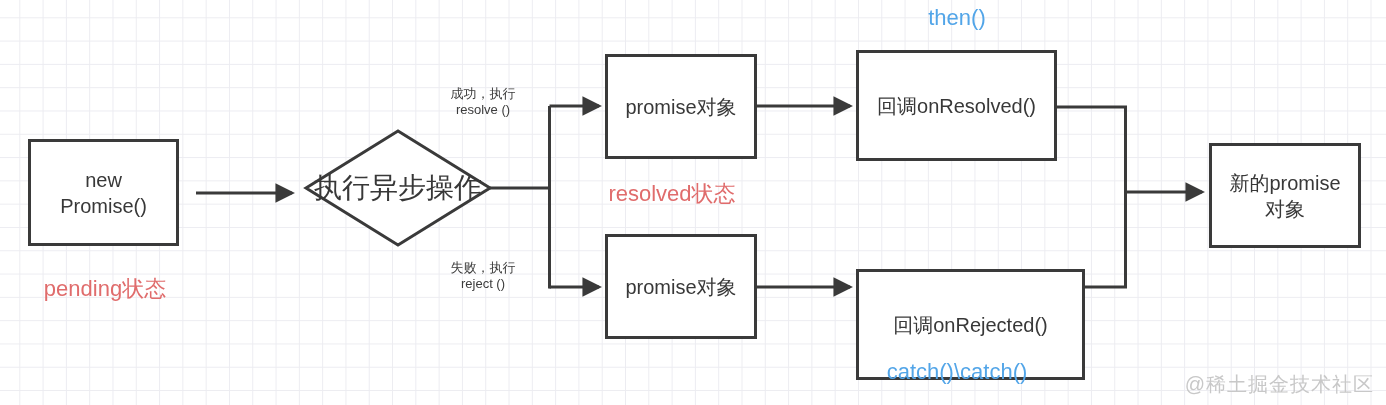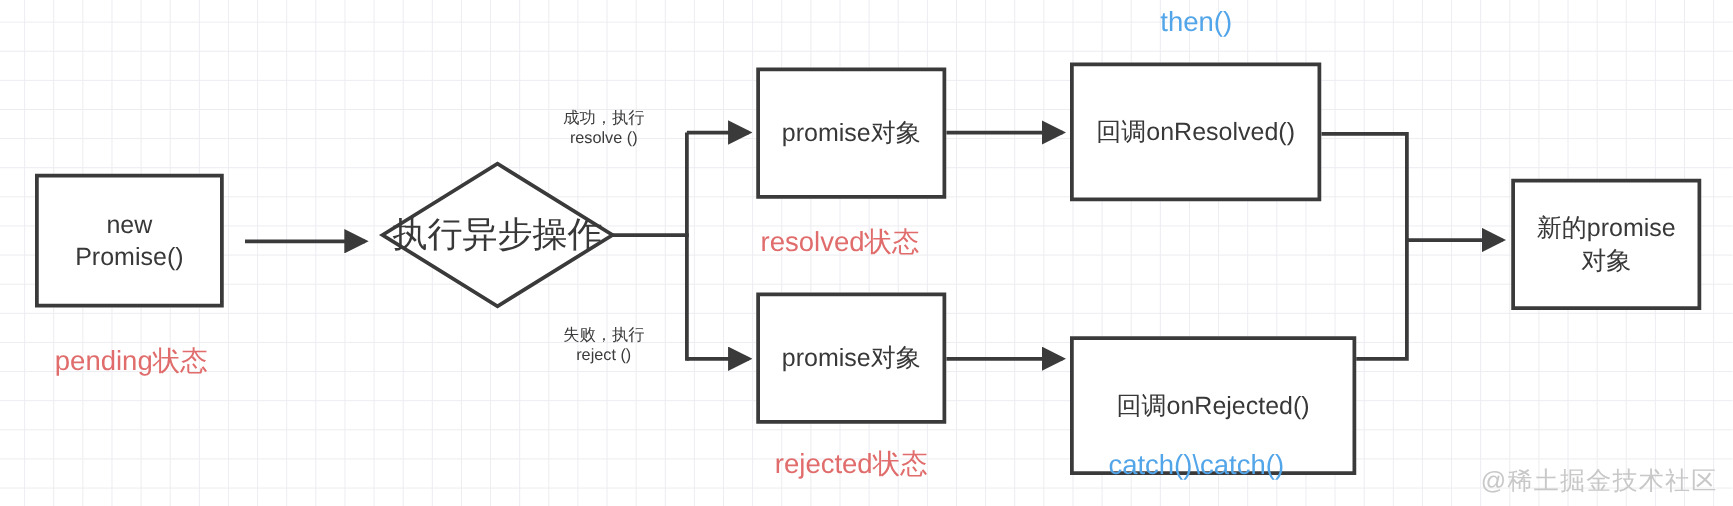--- a/index.html
+++ b/index.html
@@ -112,21 +112,20 @@
   <div class="lbl branch" style="left:408px;top:86px;width:150px;">成功，执行
 resolve ()</div>
 
   <div class="lbl status" style="left:30px;top:274px;width:150px;">pending状态</div>
 
   <div class="lbl branch" style="left:408px;top:260px;width:150px;">失败，执行
 reject ()</div>
 
   <div class="lbl status" style="left:596px;top:179px;width:152px;">resolved状态</div>
 
-  <div class="lbl status" style="left:605px;top:356px;width:152px;">rejected状态</div>
 
   <div class="lbl method" style="left:882px;top:5px;width:150px;">then()</div>
 
   <div class="lbl method" style="left:882px;top:359px;width:150px;">catch()\catch()</div>
 
   <div class="watermark">@稀土掘金技术社区</div>
 
 </div>
 
 </body></html>

